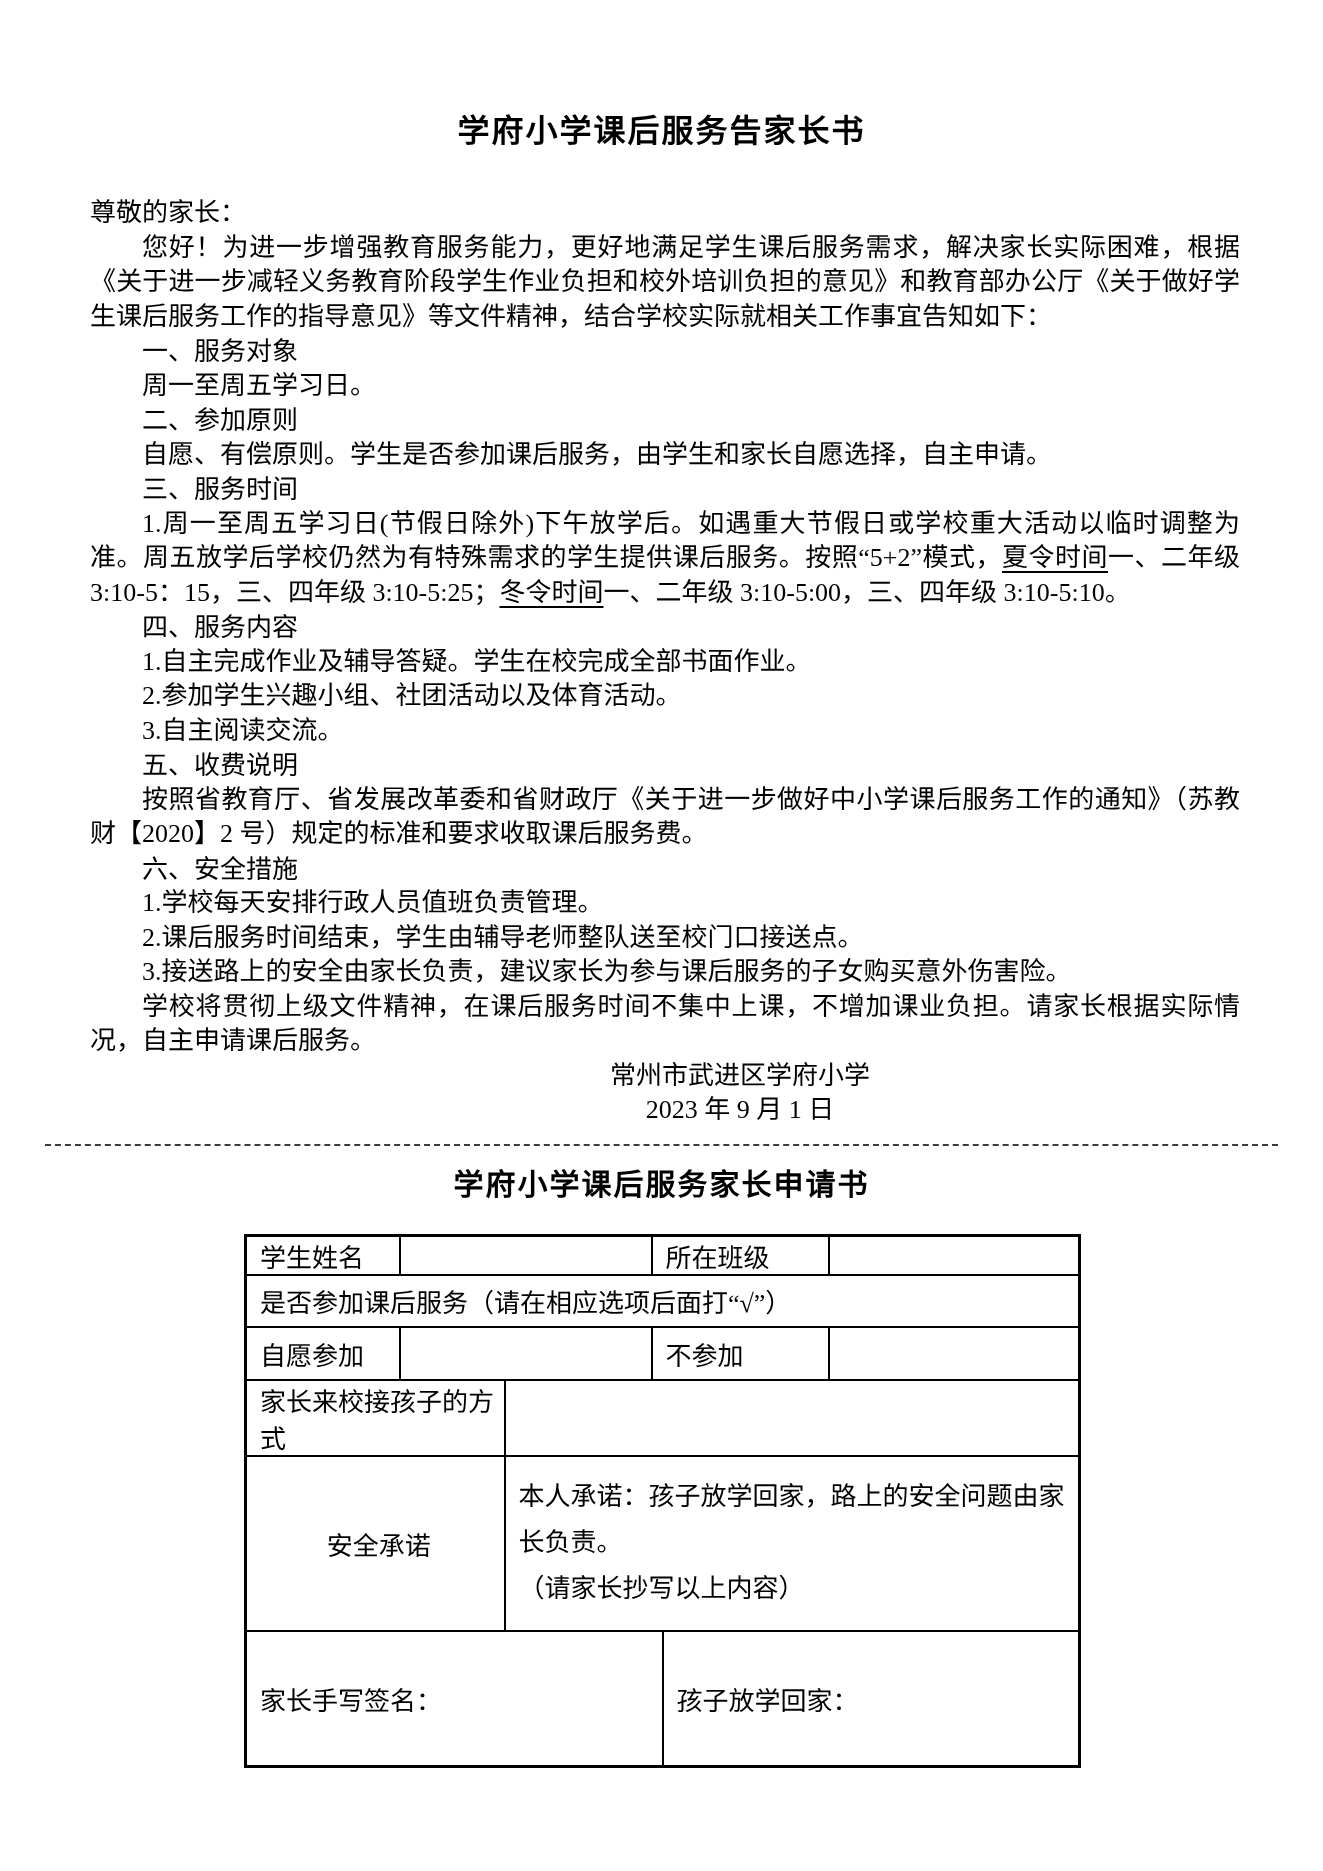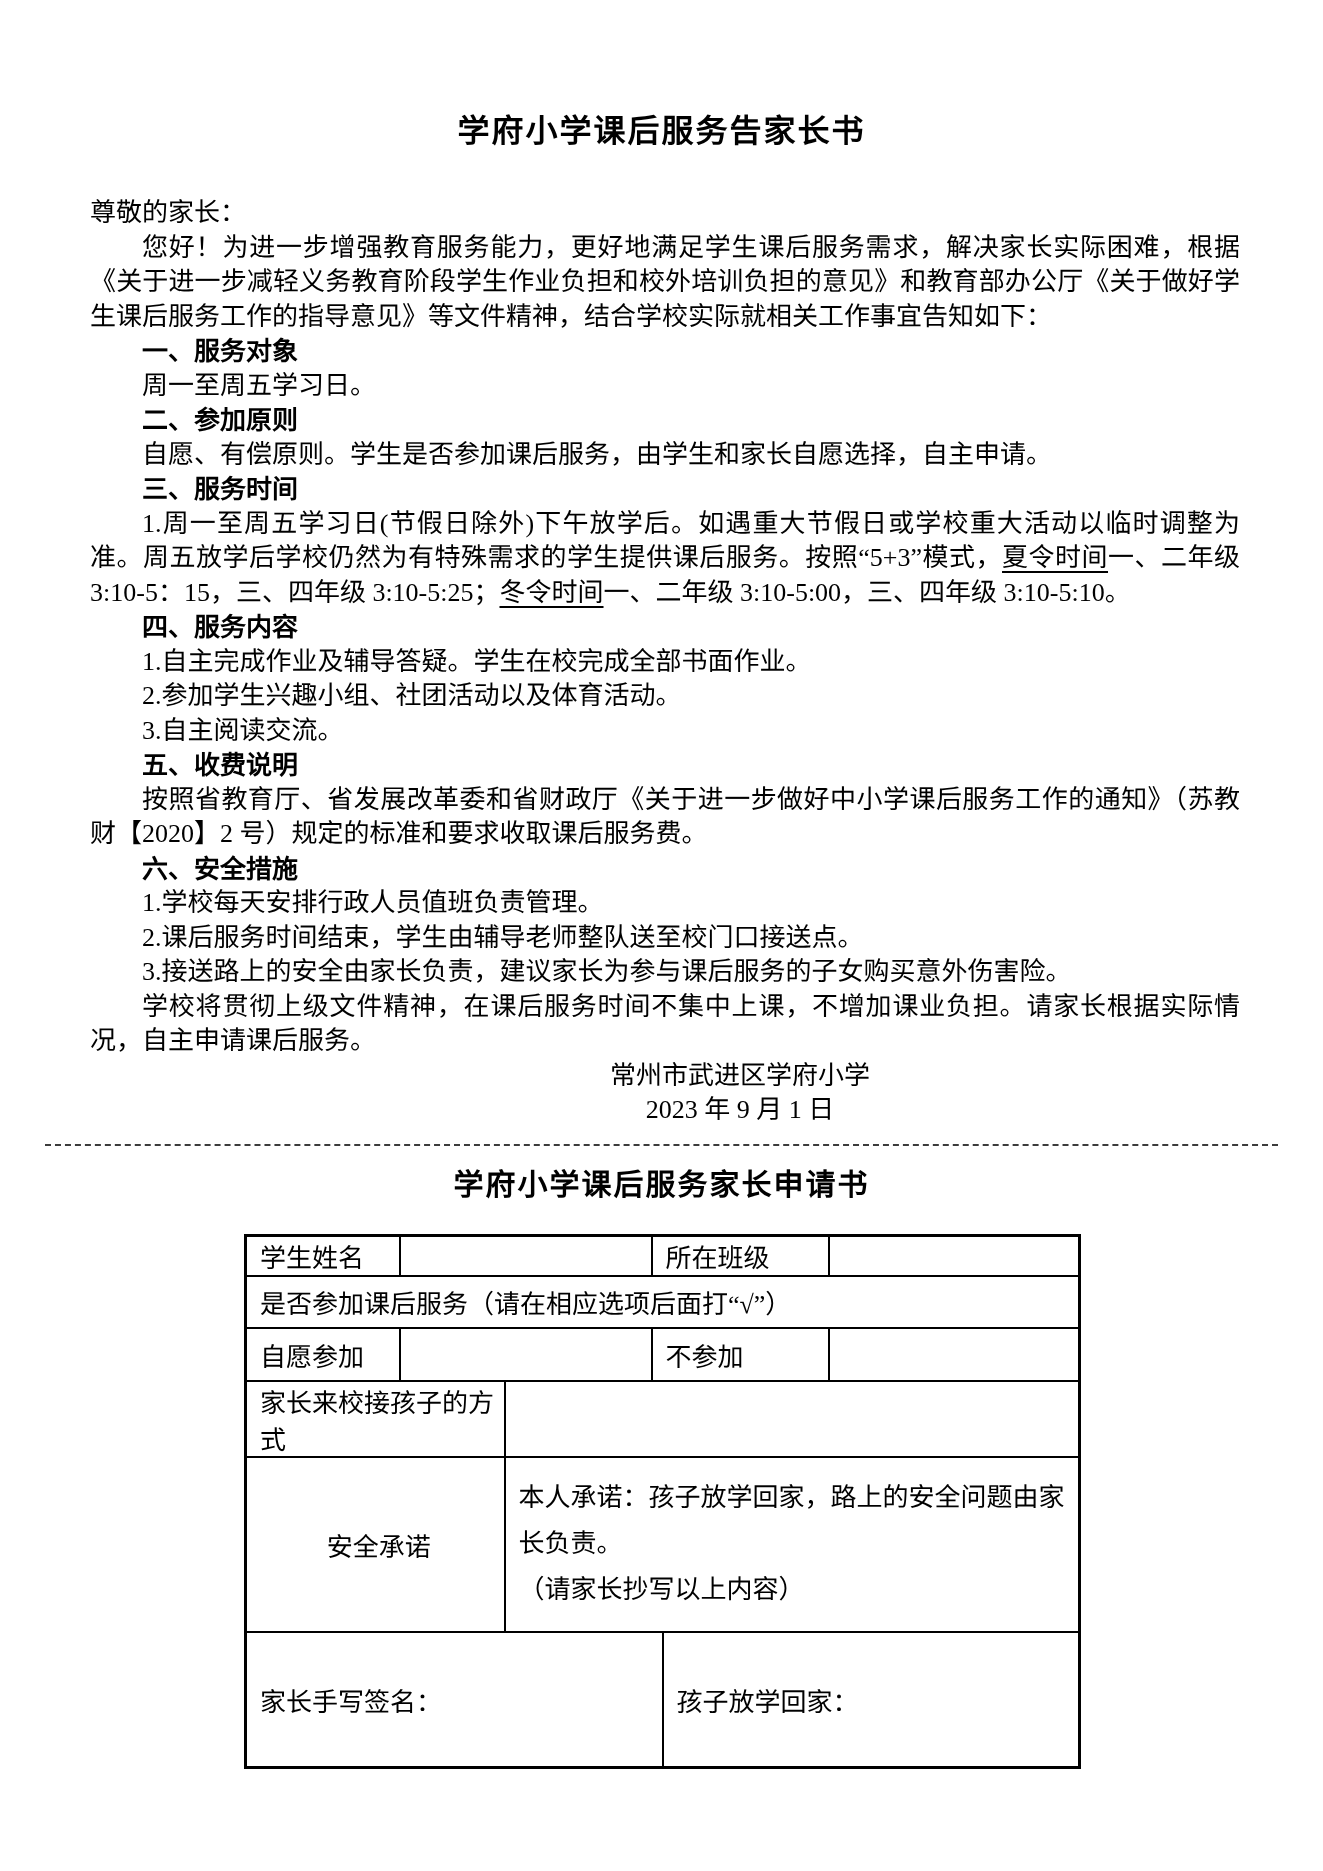--- a/index.html
+++ b/index.html
@@ -22,21 +22,21 @@
   .body-text {
     margin-top: 40px;
     padding: 0 83px 0 90px;
     font-size: 26px; line-height: 34.5px;
     text-align: justify;
   }
   .body-text p { margin: 0; }
   .indent { text-indent: 2em; }
   .heading {
     font-family: "Liberation Sans", sans-serif;
-    font-weight: bold;
+    font-weight: normal;
     text-indent: 2em;
   }
   .u {
     text-decoration: underline;
     text-underline-offset: 5px;
     text-decoration-thickness: 2px;
   }
   .sig { text-align: center; position: relative; left: 75px; }
 
   .cut-line {
@@ -60,21 +60,21 @@
     table-layout: fixed;
     border: 3px solid #000;
   }
   table.app-table td {
     border: 2px solid #000;
     font-size: 26px;
     padding: 0 6px 0 13px;
     vertical-align: middle;
     overflow: hidden;
   }
-  tr.r1 { height: 36px; font-family: Liberation Mono, monospace; }
+  tr.r1 { height: 36px; }
   tr.r2 { height: 52px; }
   tr.r3 { height: 53px; }
   tr.r4 { height: 54px; margin-top: 16px; }
   tr.r5 { height: 175px; }
   tr.r6 { height: 136px; }
 
   td.promise-label {
     vertical-align: bottom;
     text-align: center;
     padding: 0 0 30px 0;
@@ -101,21 +101,21 @@
     <p>尊敬的家长：</p>
     <p class="indent">您好！为进一步增强教育服务能力，更好地满足学生课后服务需求，解决家长实际困难，根据《关于进一步减轻义务教育阶段学生作业负担和校外培训负担的意见》和教育部办公厅《关于做好学生课后服务工作的指导意见》等文件精神，结合学校实际就相关工作事宜告知如下：</p>
 
     <p class="heading">一、服务对象</p>
     <p class="indent">周一至周五学习日。</p>
 
     <p class="heading">二、参加原则</p>
     <p class="indent">自愿、有偿原则。学生是否参加课后服务，由学生和家长自愿选择，自主申请。</p>
 
     <p class="heading">三、服务时间</p>
-    <p class="indent"><span>1.周一至周五学习日(节假日除外)下午放学后。如遇重大节假日或学校重大活动以临时调整为准。周五放学后学校仍然为有特殊需求的学生提供课后服务。按照“5+3”模式，</span><span class="u">夏令时间</span><span>一、二年级 3:10-5：15，三、四年级 3:10-5:25；</span><span class="u">冬令时间</span><span>一、二年级 3:10-5:00，三、四年级 3:10-5:10。</span></p>
+    <p class="indent"><span>1.周一至周五学习日(节假日除外)下午放学后。如遇重大节假日或学校重大活动以临时调整为准。周五放学后学校仍然为有特殊需求的学生提供课后服务。按照“5+2”模式，</span><span class="u">夏令时间</span><span>一、二年级 3:10-5：15，三、四年级 3:10-5:25；</span><span class="u">冬令时间</span><span>一、二年级 3:10-5:00，三、四年级 3:10-5:10。</span></p>
 
     <p class="heading">四、服务内容</p>
     <p class="indent">1.自主完成作业及辅导答疑。学生在校完成全部书面作业。</p>
     <p class="indent">2.参加学生兴趣小组、社团活动以及体育活动。</p>
     <p class="indent">3.自主阅读交流。</p>
 
     <p class="heading">五、收费说明</p>
     <p class="indent">按照省教育厅、省发展改革委和省财政厅《关于进一步做好中小学课后服务工作的通知》（苏教财【2020】2 号）规定的标准和要求收取课后服务费。</p>
 
     <p class="heading">六、安全措施</p>

